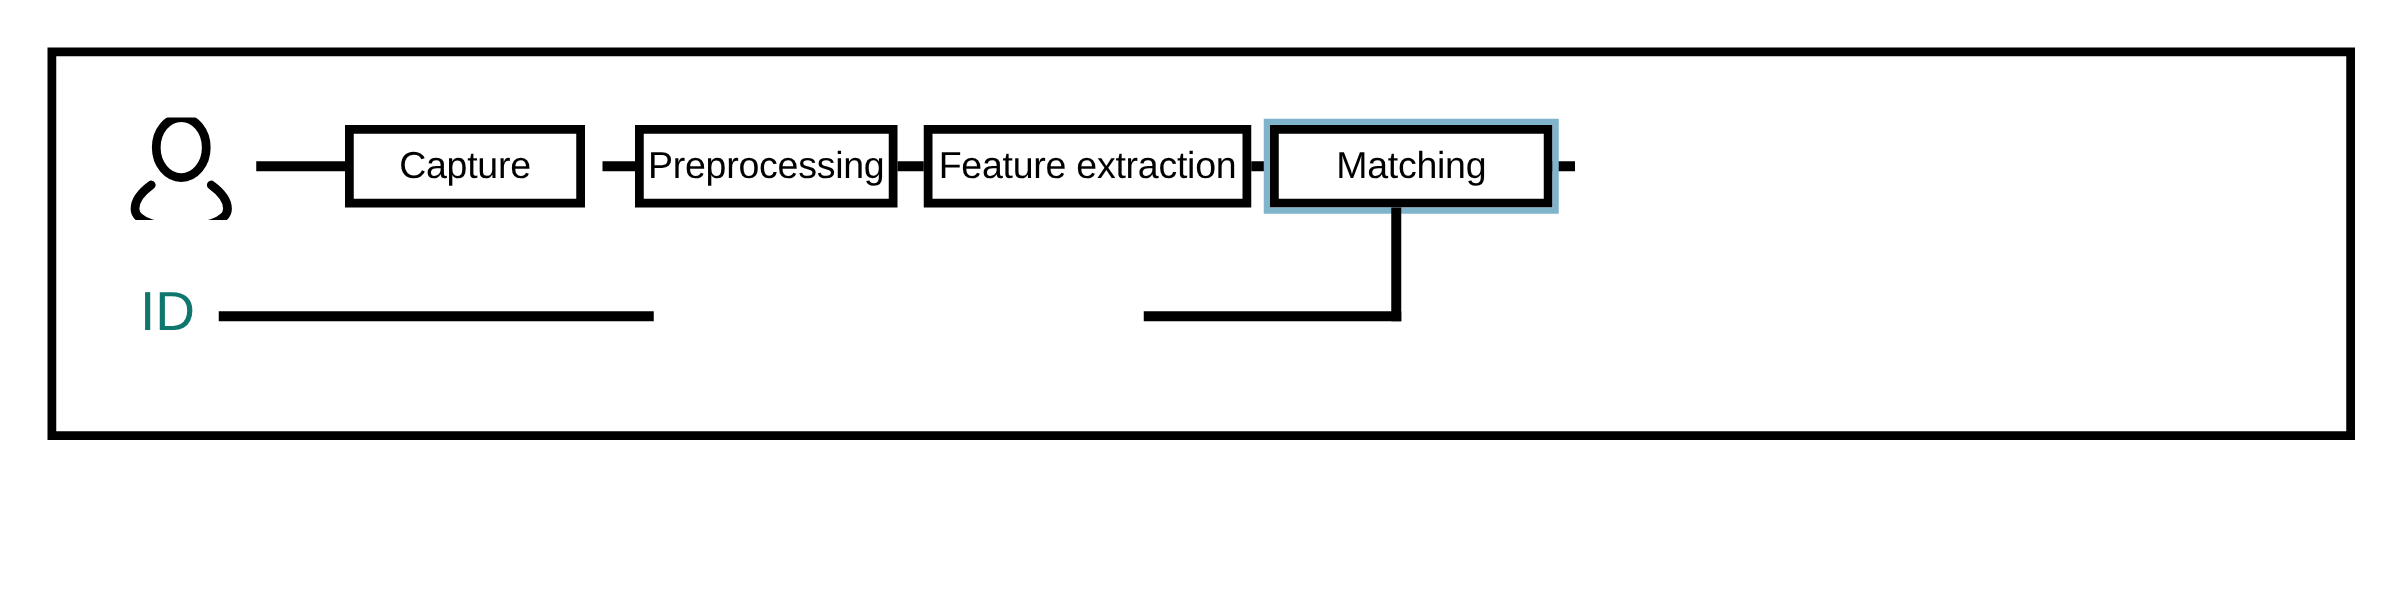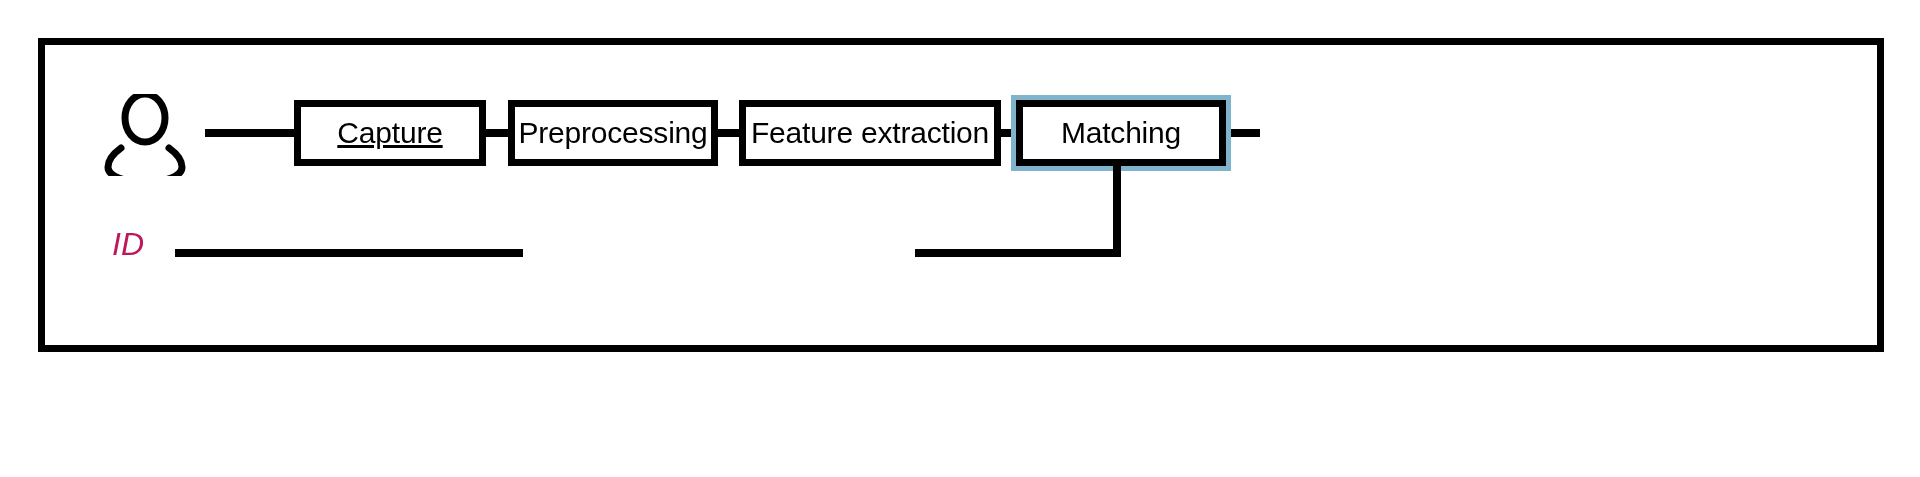--- a/index.html
+++ b/index.html
@@ -63,27 +63,26 @@
   }
 
   
   .person-icon {
     position: absolute;
   }
 
   
   .id-label {
     position: absolute;
-    color: #be185d;
+    color: #0f766e;
     font-family: "Liberation Sans", sans-serif;
-    font-size: 32px;
+    font-size: 44px;
     font-weight: 400;
     line-height: 1;
     white-space: nowrap;
-    font-style: italic;
   }
 </style>
 </head>
 <body>
 
 <div id="diagram-root">
 
   <div class="outer-frame"></div>
 
   <div class="person-icon" style="left:100px; top:94px; width:90px; height:82px;">
@@ -96,33 +95,33 @@
   <div class="conn" style="left:205px; top:129px; width:92px; height:8px;"></div>
 
   <div class="conn" style="left:482px; top:129px; width:30px; height:8px;"></div>
 
   <div class="conn" style="left:713px; top:129px; width:30px; height:8px;"></div>
 
   <div class="conn" style="left:996px; top:129px; width:24px; height:8px;"></div>
 
   <div class="conn" style="left:1222px; top:129px; width:38px; height:8px;"></div>
 
-  <div class="proc-box" style="left:294px; top:100px; width:192px; height:66px;text-decoration:underline;">
+  <div class="proc-box" style="left:276px; top:100px; width:192px; height:66px;">
     <span>Capture</span>
   </div>
 
   <div class="proc-box" style="left:739px; top:100px; width:262px; height:66px;">
     <span>Feature extraction</span>
   </div>
 
   <div class="proc-box" style="left:508px; top:100px; width:210px; height:66px;">
     <span>Preprocessing</span>
   </div>
 
-  <div class="proc-box highlight" style="left:1016px; top:100px; width:210px; height:66px;">
+  <div class="proc-box highlight" style="left:1016px; top:100px; width:226px; height:66px;">
     <span>Matching</span>
   </div>
 
 
   <div class="id-label" style="left:112px; top:228px;">ID</div>
 
   <div class="conn" style="left:175px; top:249px; width:348px; height:8px;"></div>
 
   <div class="conn" style="left:915px; top:249px; width:206px; height:8px;"></div>
 

